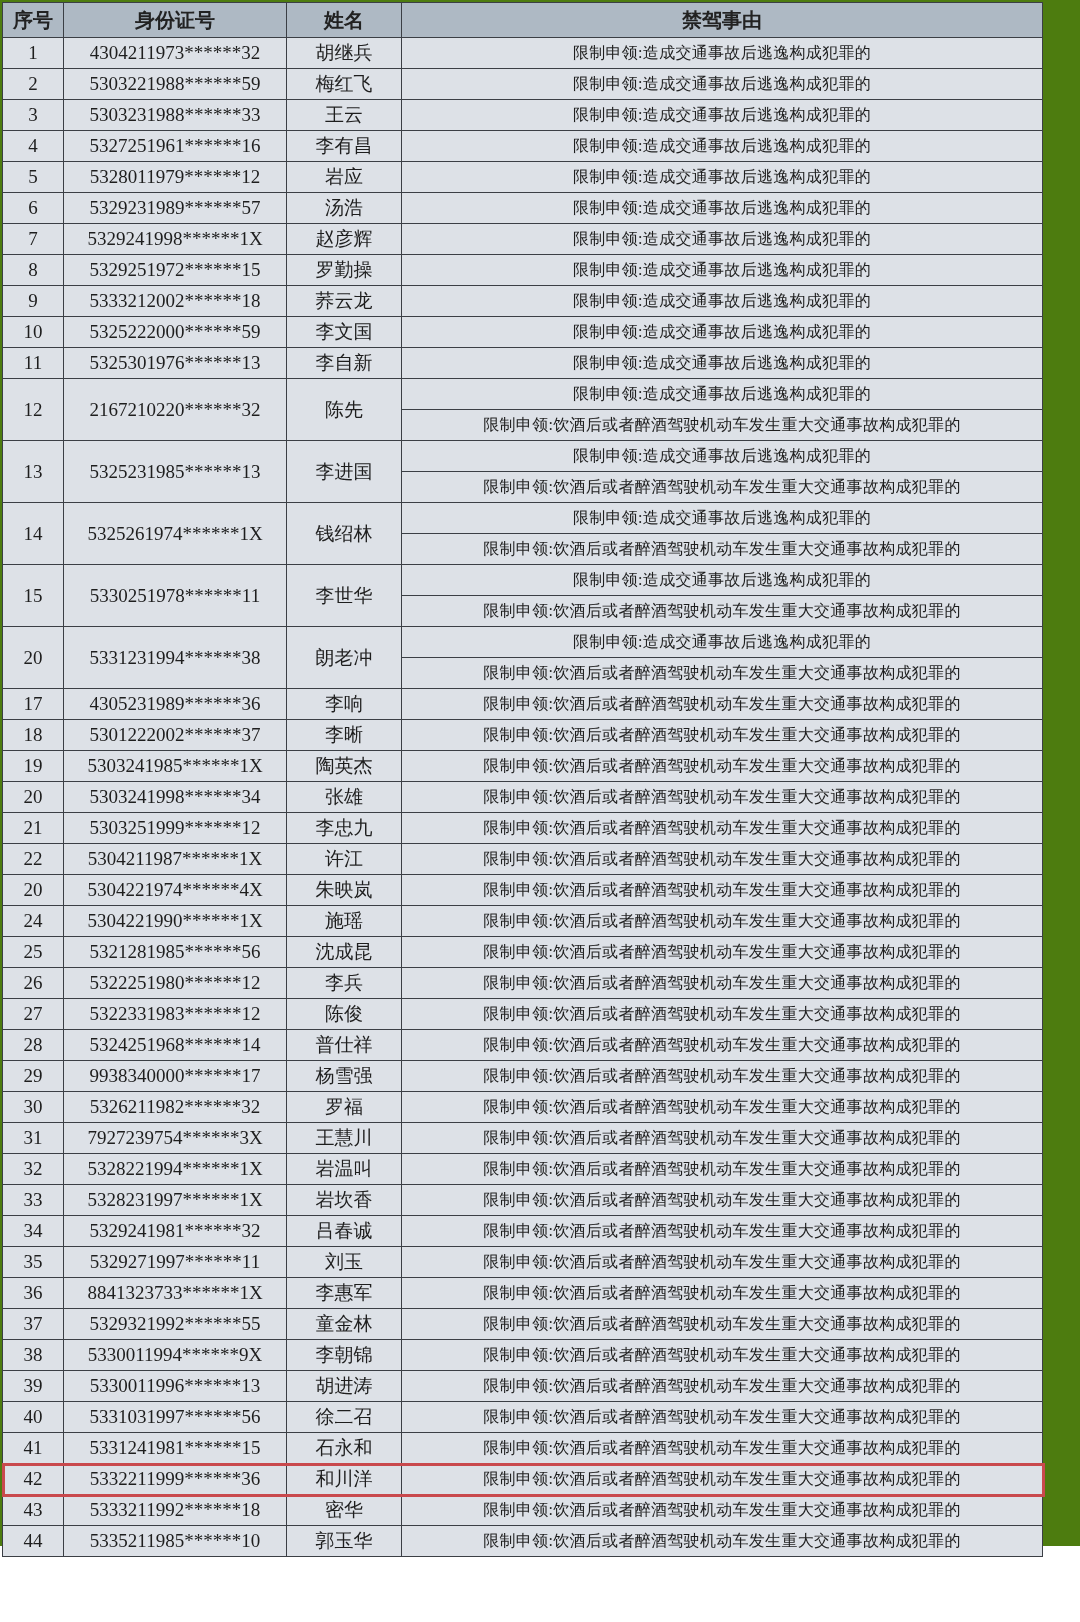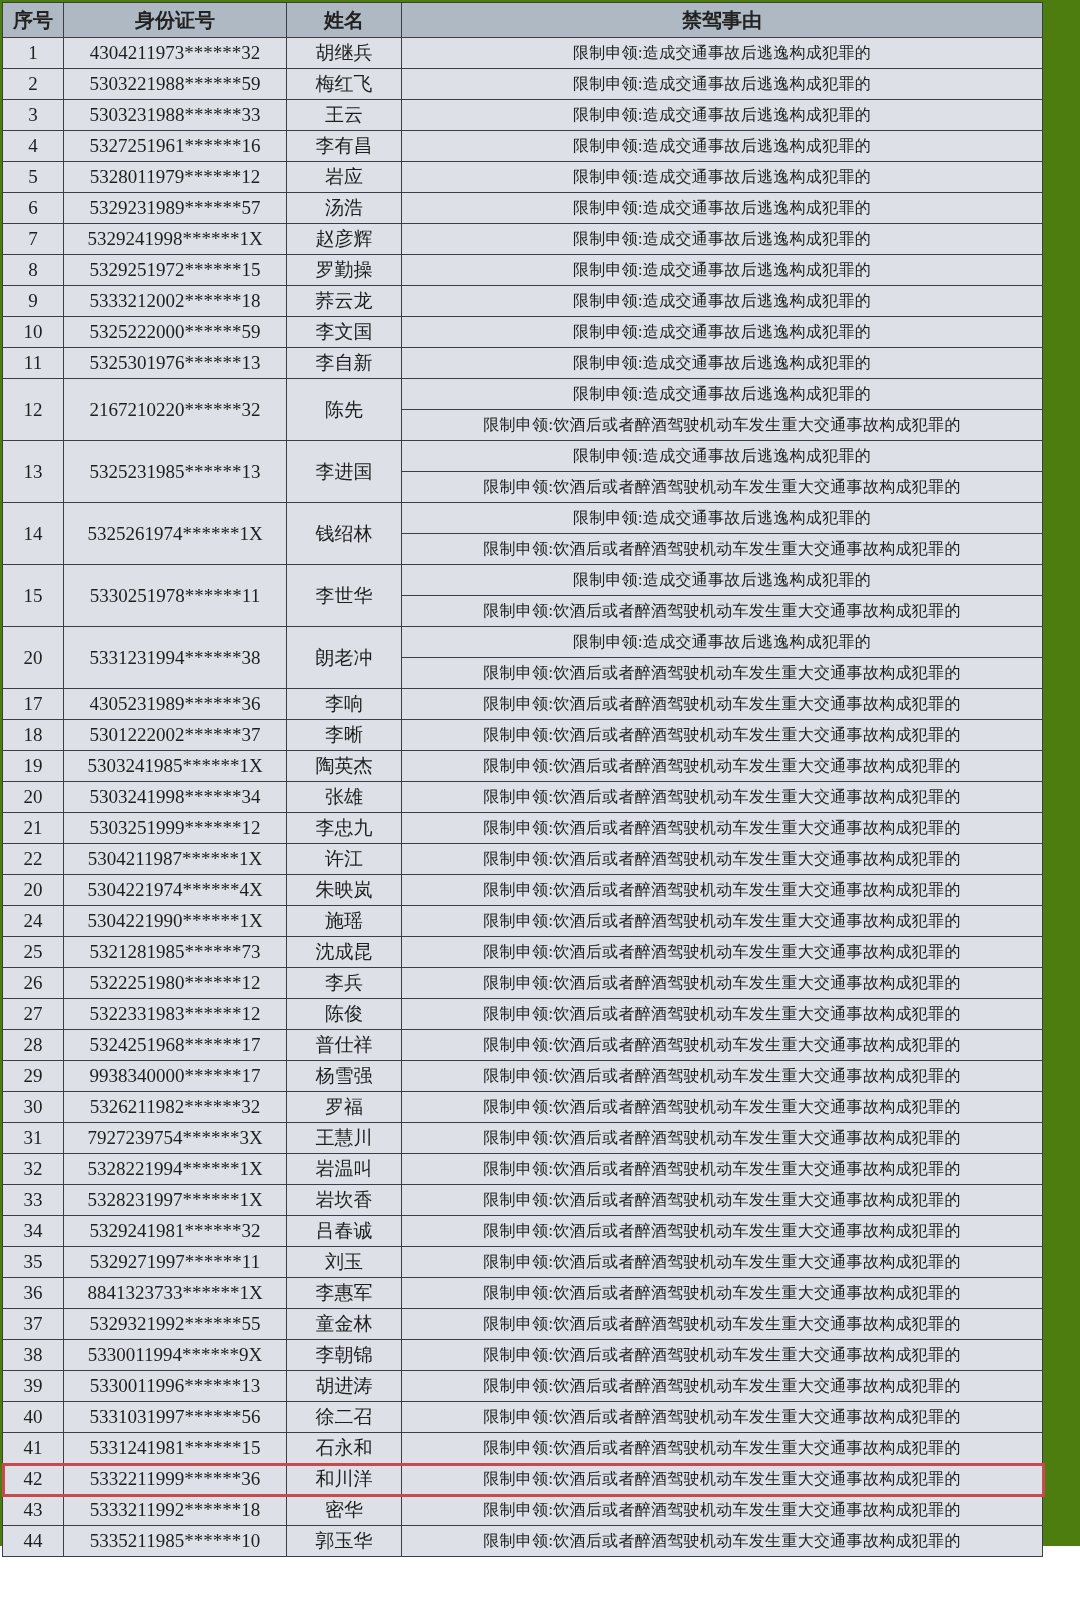--- a/index.html
+++ b/index.html
@@ -187,39 +187,39 @@
           <td class="reason">限制申领:饮酒后或者醉酒驾驶机动车发生重大交通事故构成犯罪的</td>
         </tr>
         <tr>
           <td>24</td>
           <td>5304221990******1X</td>
           <td>施瑶</td>
           <td class="reason">限制申领:饮酒后或者醉酒驾驶机动车发生重大交通事故构成犯罪的</td>
         </tr>
         <tr>
           <td>25</td>
-          <td>5321281985******73</td>
+          <td>5321281985******56</td>
           <td>沈成昆</td>
           <td class="reason">限制申领:饮酒后或者醉酒驾驶机动车发生重大交通事故构成犯罪的</td>
         </tr>
         <tr>
           <td>26</td>
           <td>5322251980******12</td>
           <td>李兵</td>
           <td class="reason">限制申领:饮酒后或者醉酒驾驶机动车发生重大交通事故构成犯罪的</td>
         </tr>
         <tr>
           <td>27</td>
           <td>5322331983******12</td>
           <td>陈俊</td>
           <td class="reason">限制申领:饮酒后或者醉酒驾驶机动车发生重大交通事故构成犯罪的</td>
         </tr>
         <tr>
           <td>28</td>
-          <td>5324251968******17</td>
+          <td>5324251968******14</td>
           <td>普仕祥</td>
           <td class="reason">限制申领:饮酒后或者醉酒驾驶机动车发生重大交通事故构成犯罪的</td>
         </tr>
         <tr>
           <td>29</td>
           <td>9938340000******17</td>
           <td>杨雪强</td>
           <td class="reason">限制申领:饮酒后或者醉酒驾驶机动车发生重大交通事故构成犯罪的</td>
         </tr>
         <tr>

